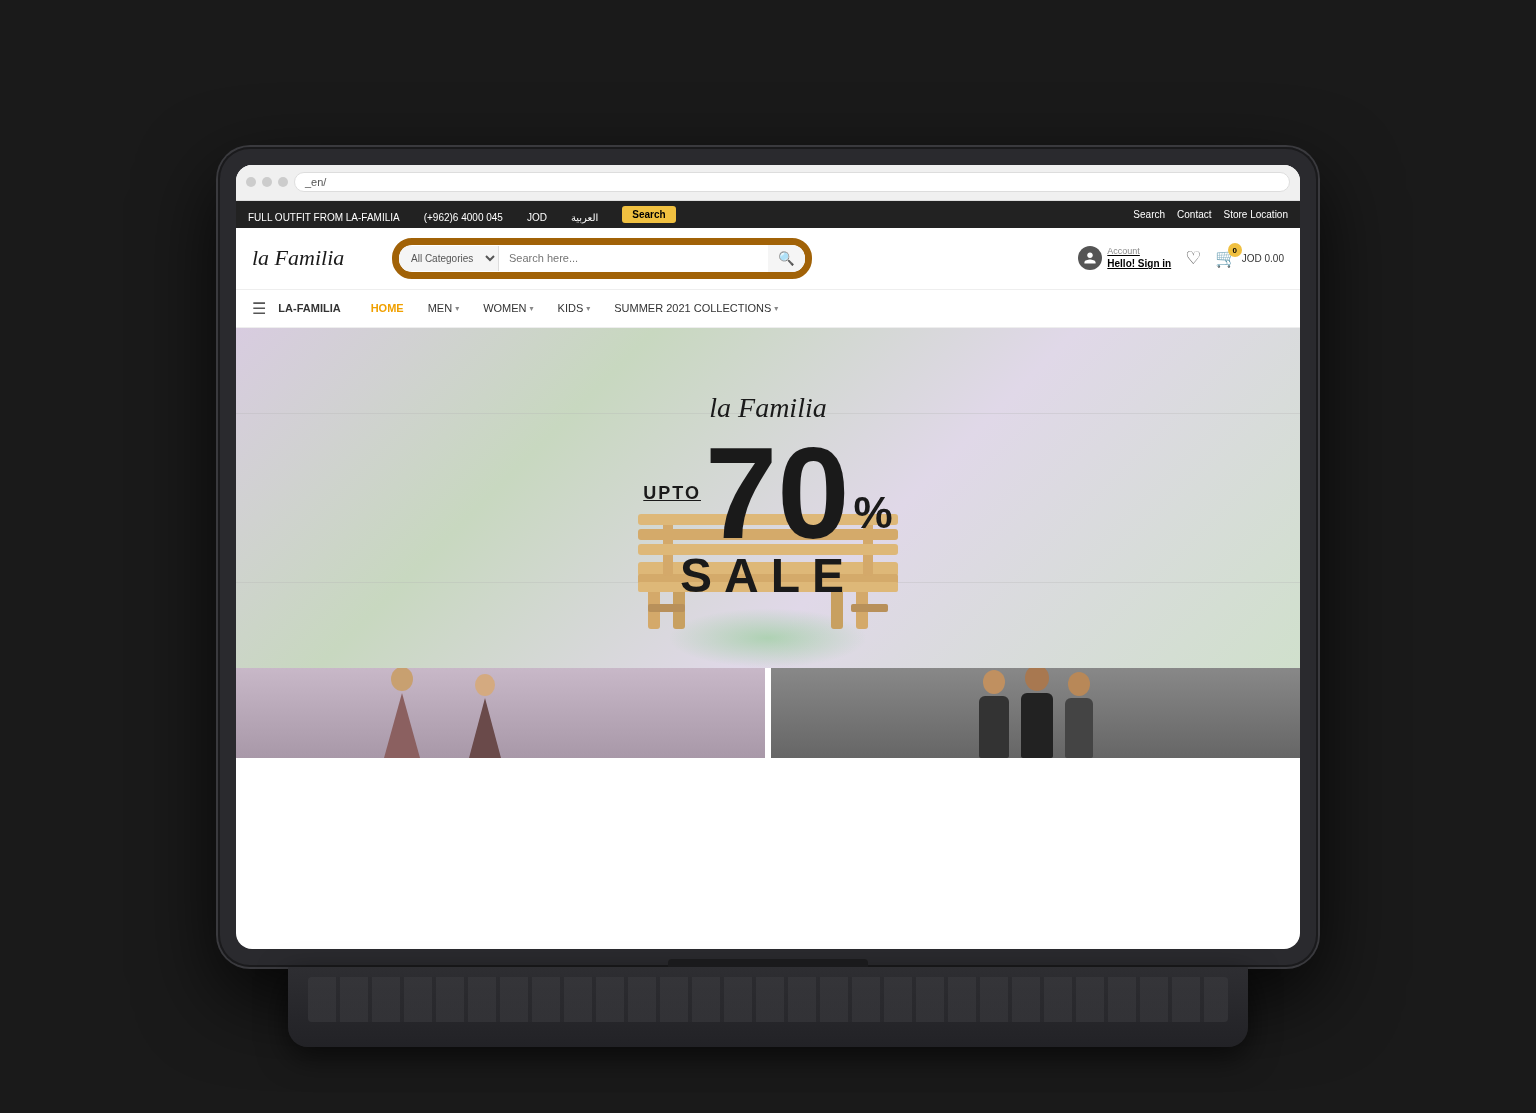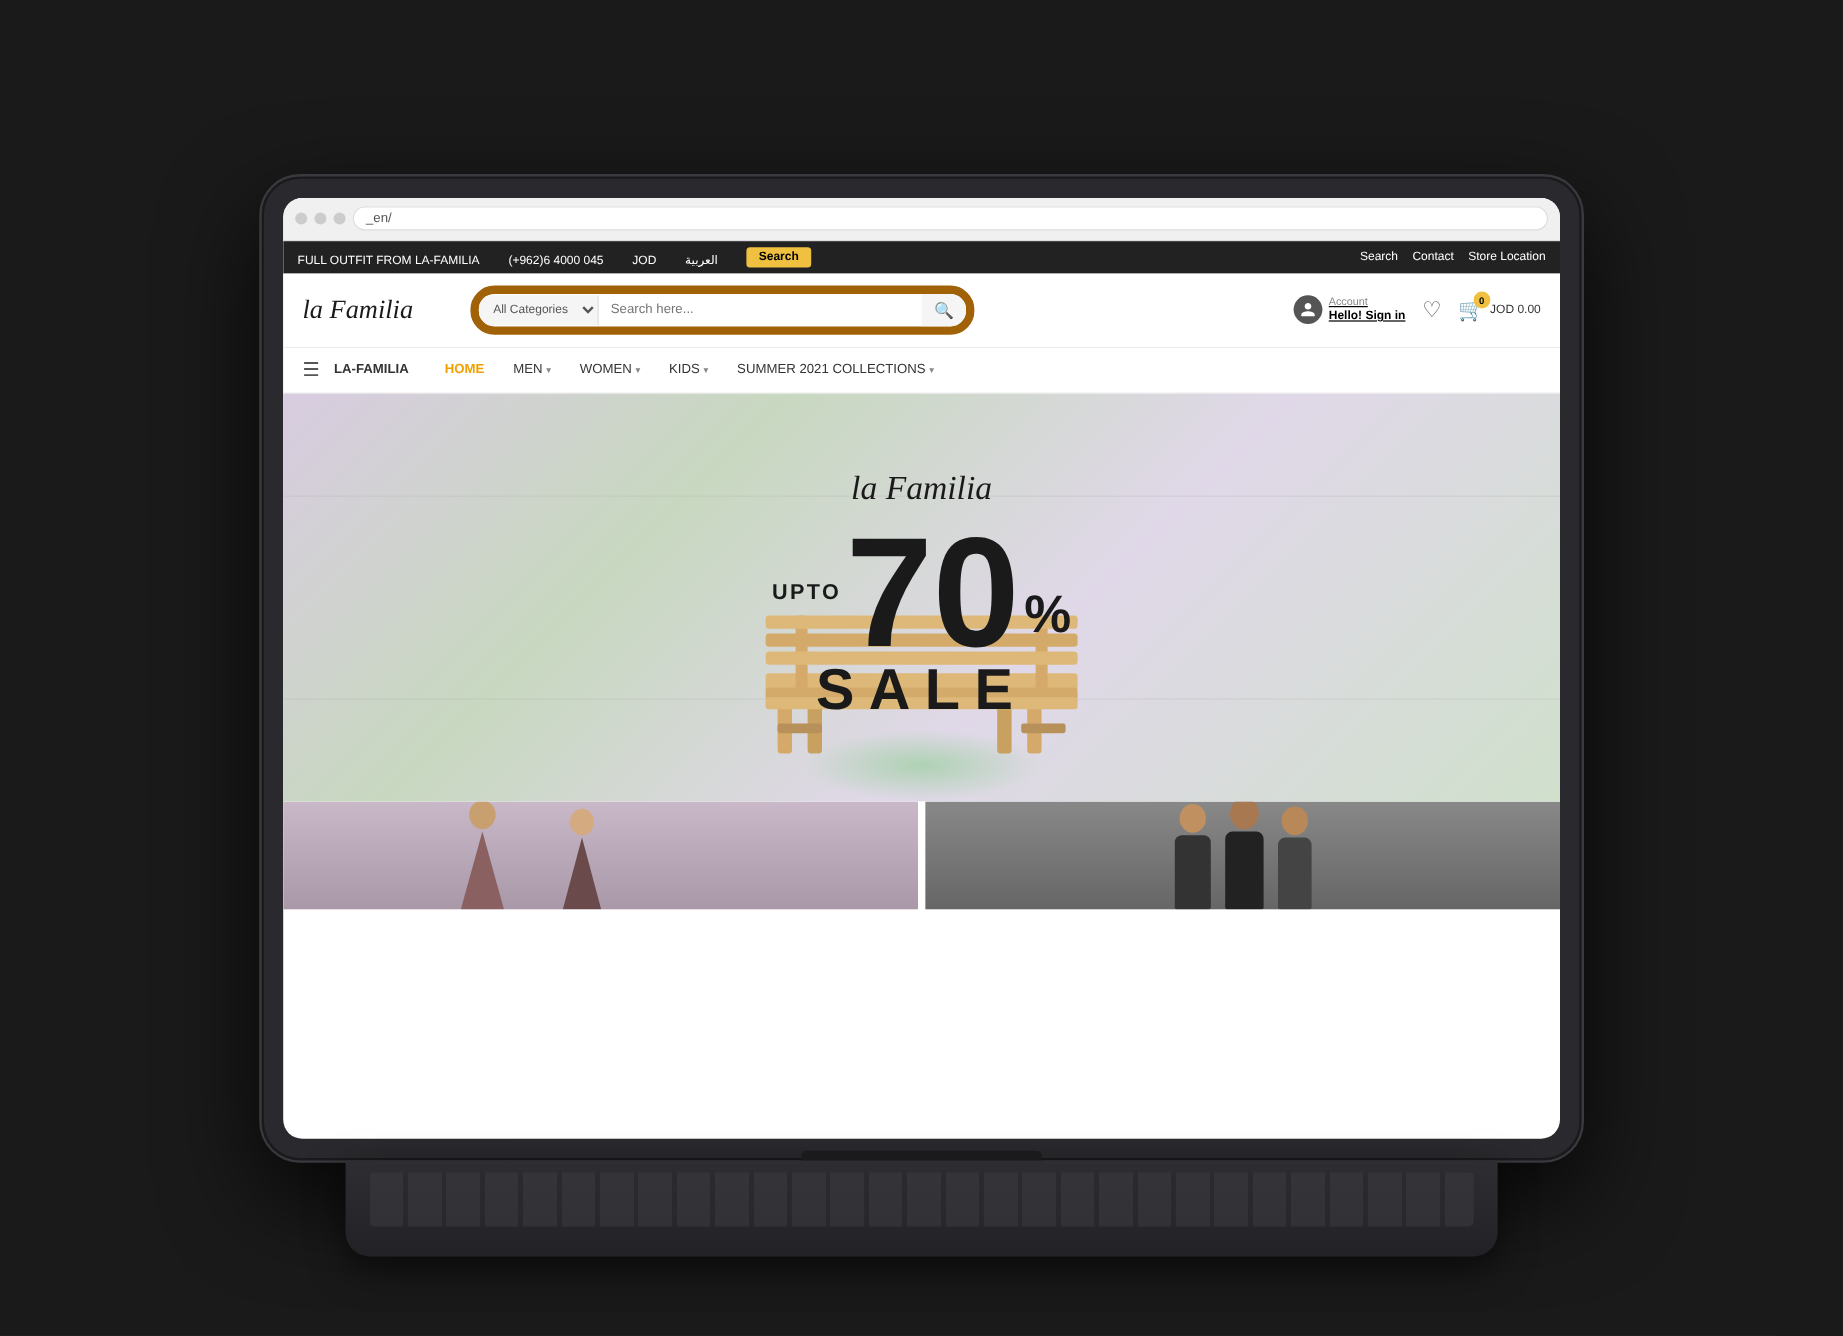--- a/index.html
+++ b/index.html
@@ -331,20 +331,21 @@
       margin-bottom: 4px;
     }
 
     .hero-upto {
       font-size: 18px;
       font-weight: 900;
       color: #1a1a1a;
       letter-spacing: 2px;
       display: inline-block;
       vertical-align: middle;
+      text-decoration: underline;
     }
 
     .hero-sale {
       font-size: 48px;
       font-weight: 900;
       color: #1a1a1a;
       letter-spacing: 12px;
       margin-top: -10px;
     }
 

